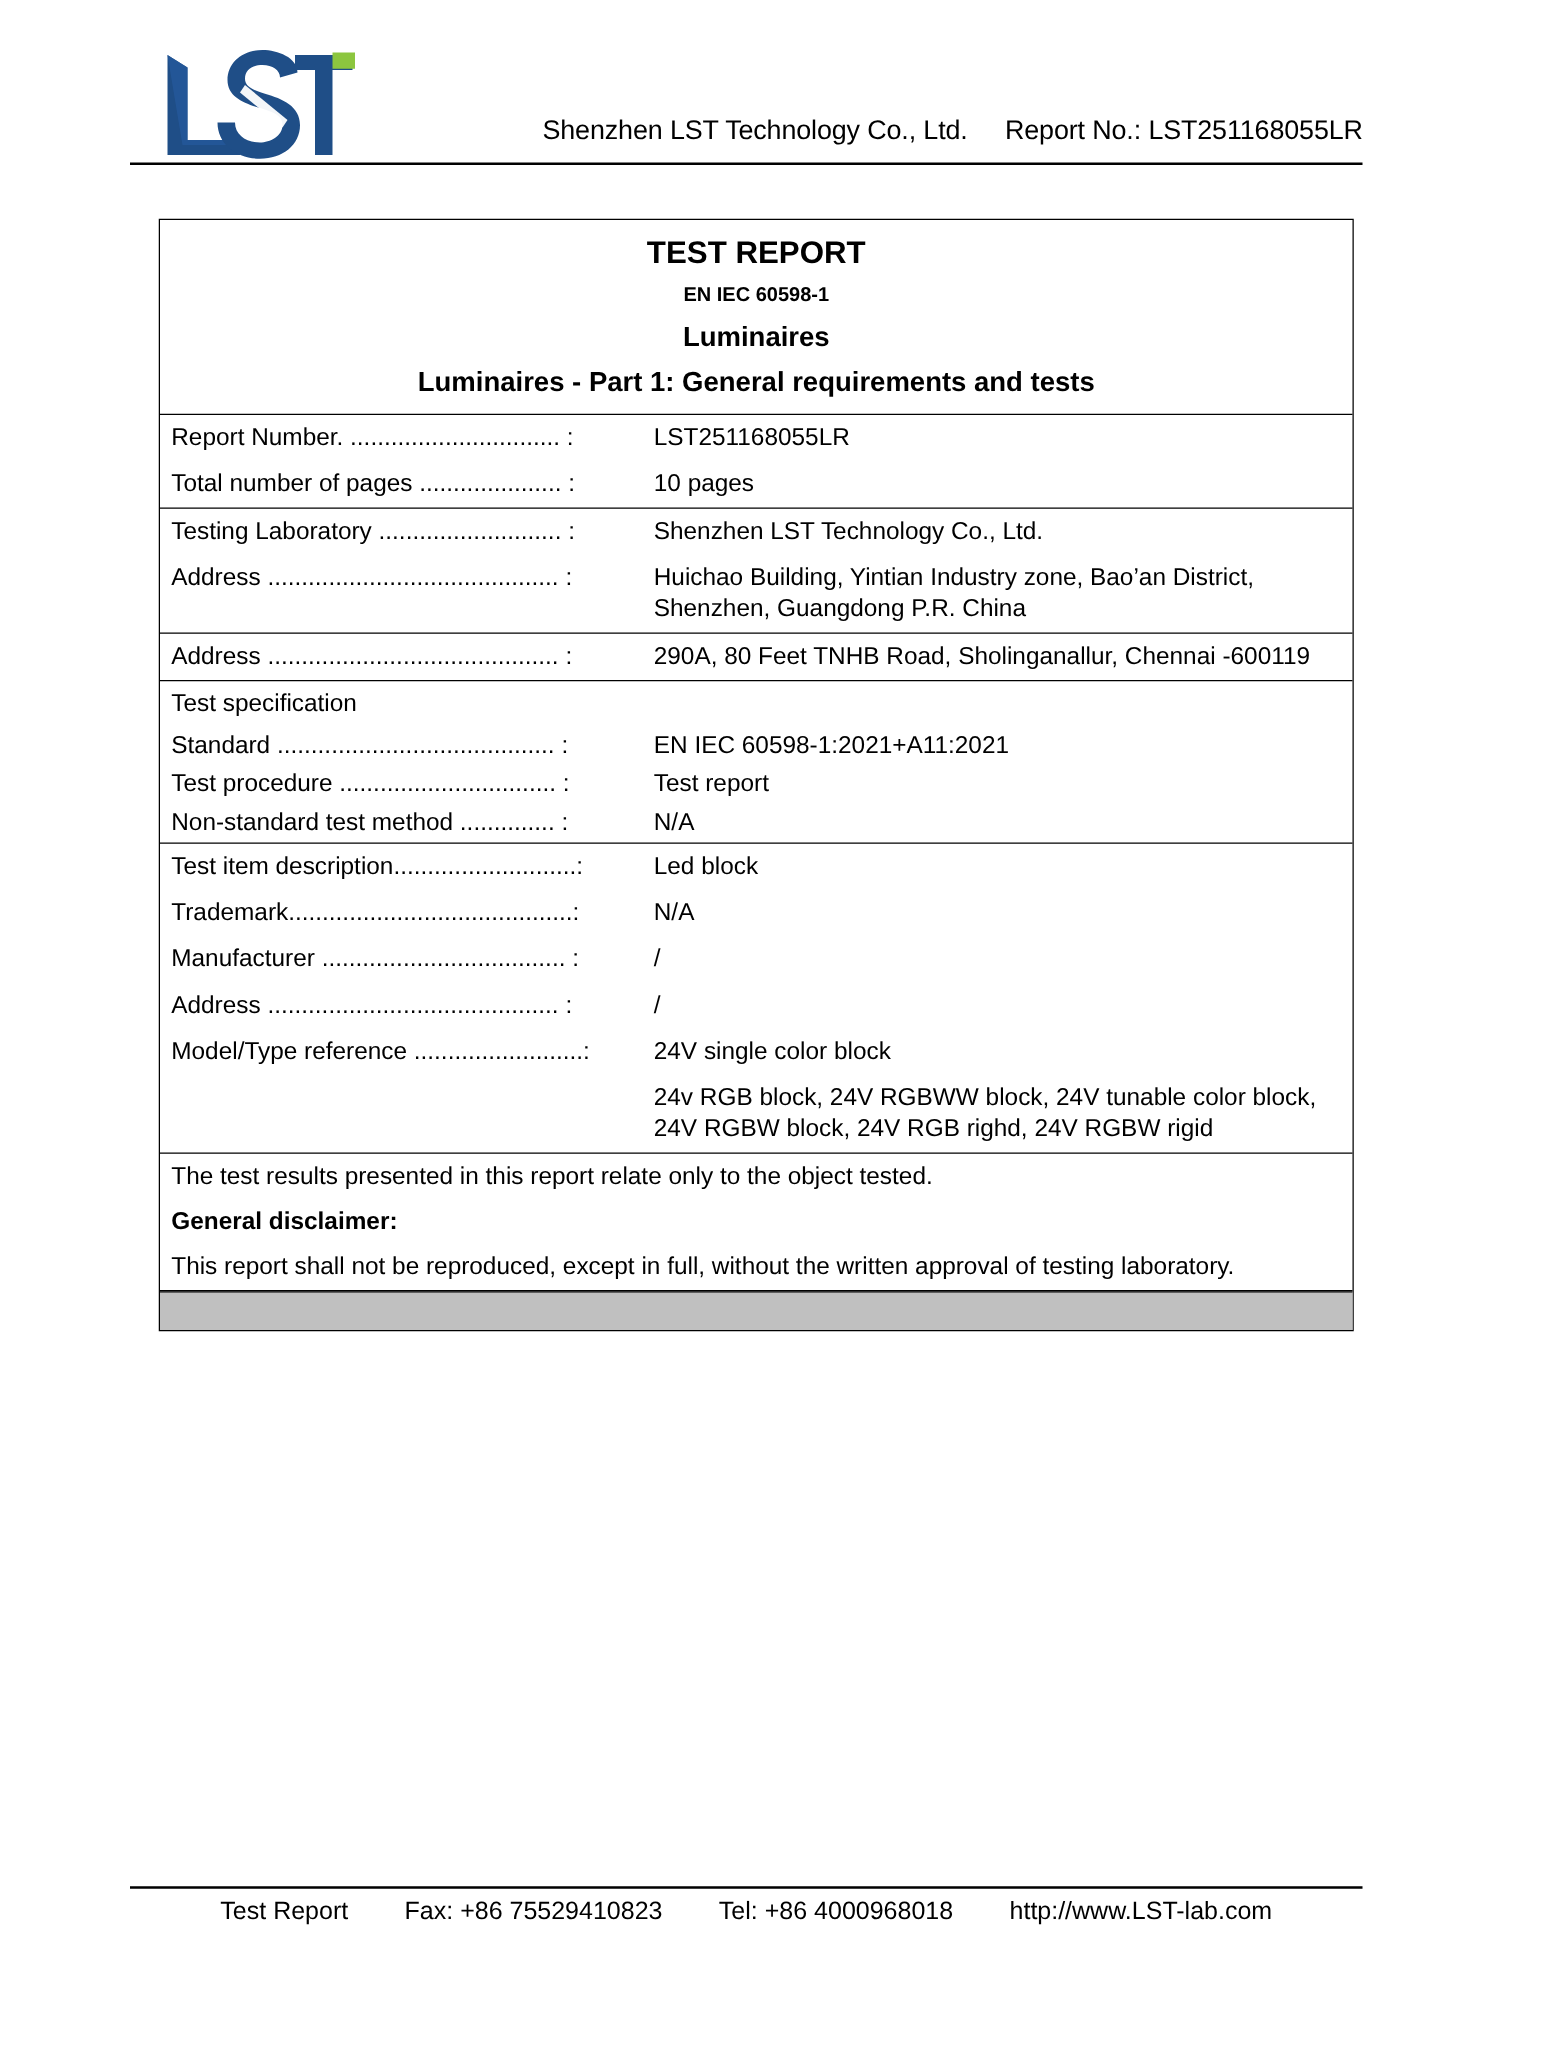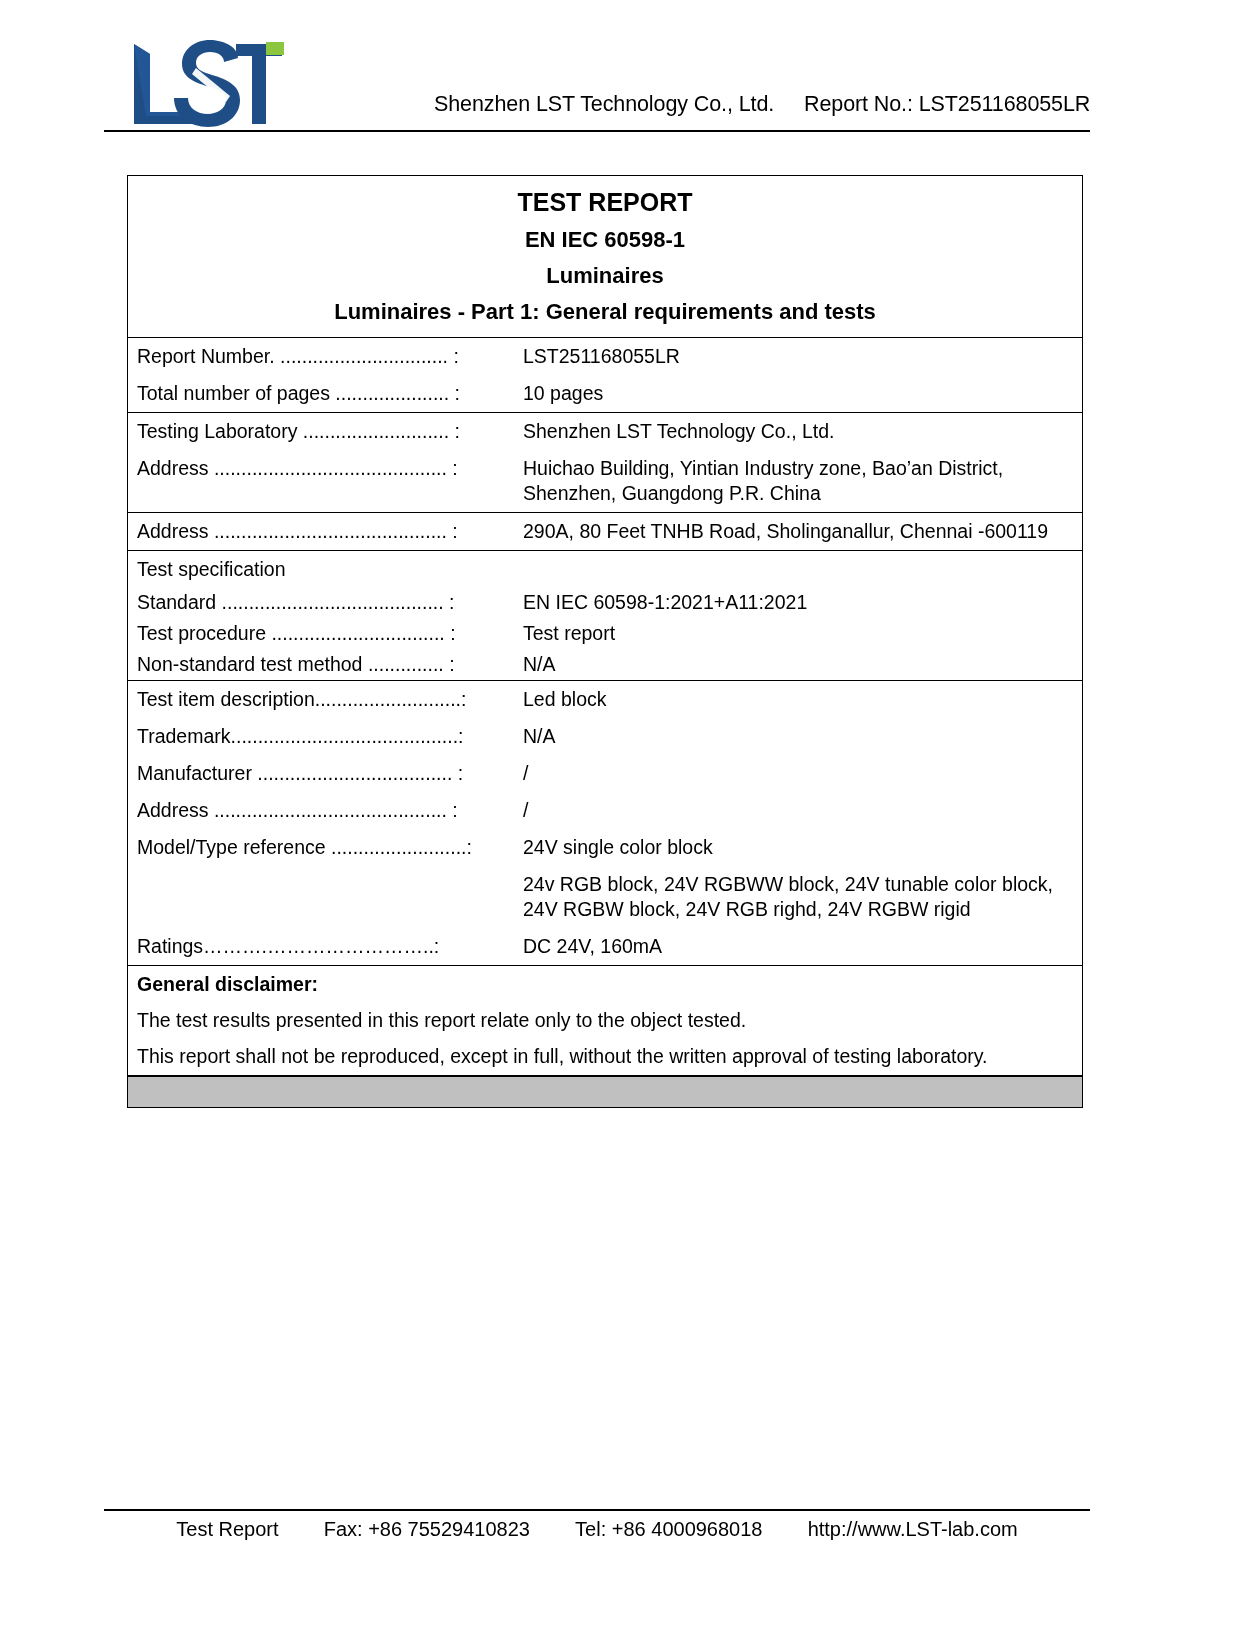--- a/index.html
+++ b/index.html
@@ -80,21 +80,21 @@
     padding: 14px 10px 12px 10px;
     border-bottom: 1.6px solid #000;
   }
   .title-line {
     font-weight: bold;
     line-height: 1.0;
     margin: 0 0 14px 0;
   }
   .title-line:last-child { margin-bottom: 2px; }
   .t1 { font-size: 25px; }
-  .t2 { font-size: 22px; }
+  .t2 { font-size: 16px; }
   .t3 { font-size: 22px; }
   .t4 { font-size: 22px; text-align: center; }
 
   
   .sec { border-bottom: 1.6px solid #000; }
   .sec:last-child { border-bottom: none; }
   .row {
     display: flex;
     align-items: flex-start;
     padding: 6px 0 6px 0;
@@ -257,29 +257,25 @@
           <span class="cont">24V single color block</span>
         </div>
       </div>
       <div class="row">
         <div class="lbl"></div>
         <div class="val">
           <span class="cont">24v RGB block, 24V RGBWW block, 24V tunable color block,</span>
           <span class="cont">24V RGBW block, 24V RGB righd, 24V RGBW rigid</span>
         </div>
       </div>
-      <div class="row">
-        <div class="lbl">Ratings……….……………………..:</div>
-        <div class="val">DC 24V, 160mA</div>
-      </div>
-    </div>
-
-    <div class="sec">
+    </div>
+
+    <div class="sec">
+      <div class="plain">The test results presented in this report relate only to the object tested.</div>
       <div class="plain bold">General disclaimer:</div>
-      <div class="plain">The test results presented in this report relate only to the object tested.</div>
       <div class="plain">This report shall not be reproduced, except in full, without the written approval of testing laboratory.</div>
     </div>
 
     <div class="grey-bar"></div>
   </div>
 
   <div class="footer-rule"></div>
   <div class="footer">
     <span>Test Report</span>
     <span class="fgap"></span>

